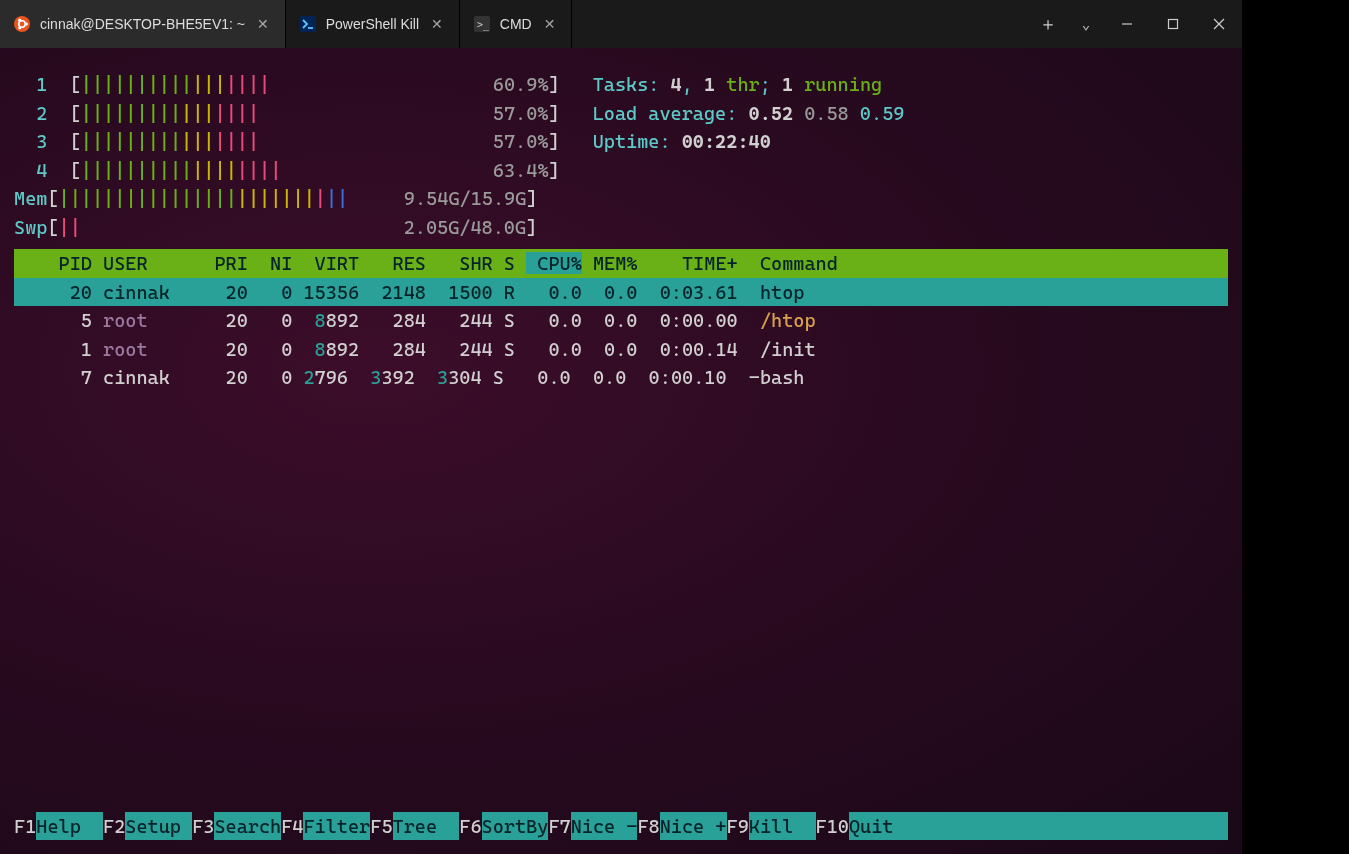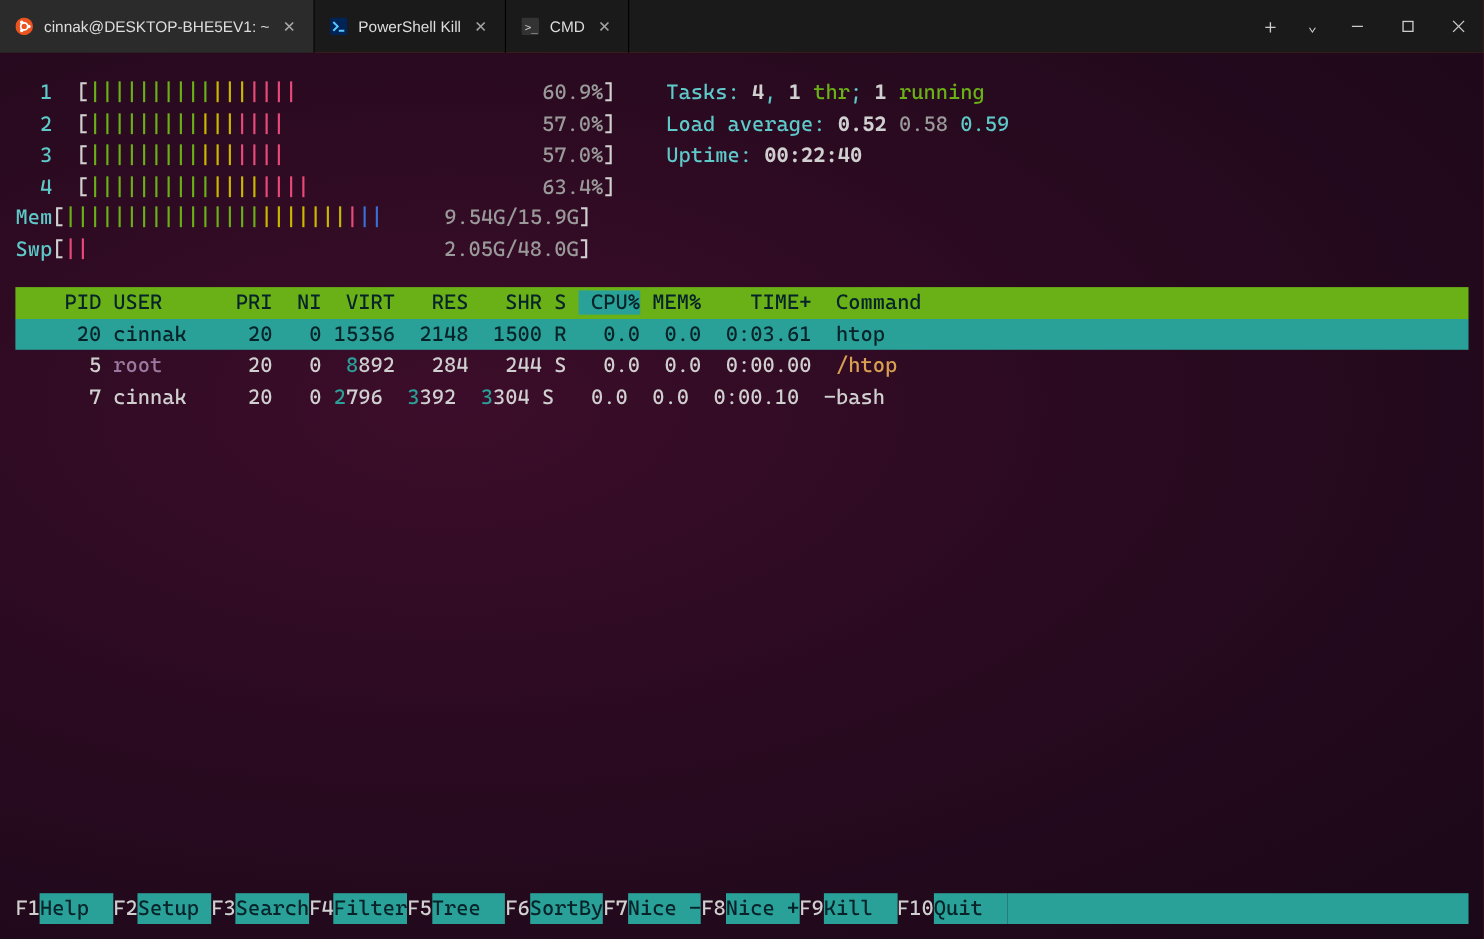--- a/index.html
+++ b/index.html
@@ -1,43 +1,43 @@
 <!DOCTYPE html>
 <html><head>
 <meta charset="utf-8">
 <style>
 html,body{margin:0;padding:0;background:#000;font-family:Consolas,'Cascadia Mono',monospace;font-size:19px;color:#d0d0d0;overflow:hidden}
-.window{width:1349px;height:854px;background:#c2410c;display:flex;flex-direction:column;box-sizing:border-box}
+.window{width:1242px;height:854px;background:#4c1d95;display:flex;flex-direction:column;box-sizing:border-box}
 .titlebar{height:48px;background:#1a1a1a;display:flex;align-items:stretch;color:#ccc}
 .tabs{display:flex;align-items:stretch;flex:1}
 .tab{display:flex;align-items:center;padding:0 14px;gap:10px;font-size:14px;font-family:'Segoe UI',sans-serif;color:#ddd;border-right:1px solid #000;cursor:pointer}
 .tab.active{background:#2b2b2b}
 .tab-icon{width:16px;height:16px;display:flex;align-items:center;justify-content:center}
 .tab-close{opacity:.7;font-size:14px;padding:2px}
 .newtab{display:flex;align-items:center;justify-content:center;width:40px;font-size:18px;color:#ccc;cursor:pointer}
 .chev{display:flex;align-items:center;justify-content:center;width:36px;font-size:14px;color:#ccc;cursor:pointer}
 .winctrl{display:flex;margin-left:auto}
 .winbtn{width:46px;display:flex;align-items:center;justify-content:center;color:#ccc;font-size:12px;cursor:pointer}
 .winbtn svg{width:12px;height:12px;stroke:#ccc;fill:none;stroke-width:1.2}
 .terminal{flex:1;background:radial-gradient(ellipse at 30% 40%,#3c0d2a 0%,#2a0a20 45%,#1a0818 100%);padding:22px 14px 0 14px;position:relative;line-height:1.5;box-sizing:border-box}
-.meters{display:flex;gap:46px}
+.meters{display:flex;gap:33px}
 .mcol{white-space:pre}
 .mlabel{color:#5ec9c9;display:inline-block;width:3ch;text-align:right}
 .bracket{color:#d0d0d0}
 .bar-green{color:#6ab017}
 .bar-yellow{color:#c9b800}
 .bar-pink{color:#e84a7a}
 .bar-blue{color:#3a6fd8}
 .mval{color:#9a9a9a}
 .syslabel{color:#5ec9c9}
 .sysval{color:#d0d0d0;font-weight:bold}
 .sys-teal{color:#5ec9c9}
 .sys-green{color:#6ab017}
 .sys-dim{color:#9a9a9a}
-.header-row{background:#6ab017;color:#06232a;white-space:pre;margin-top:20px}
+.header-row{background:#6ab017;color:#06232a;white-space:pre;margin-top:8px}
 .header-row .sortcol{background:#2aa198;color:#06232a}
 .row{white-space:pre}
 .row.sel{background:#2aa198;color:#06232a}
 .row .cmd-accent{color:#d8a050}
 .row .digit-accent{color:#2aa198}
 .row .user-dim{color:#9a7aa0}
 .footer{position:absolute;left:14px;right:14px;bottom:14px;white-space:pre;display:flex}
 .fkey{color:#d0d0d0}
 .flabel{background:#2aa198;color:#06232a}
 .footer-fill{background:#2aa198;flex:1}
@@ -108,18 +108,19 @@
   <div class="terminal">
     <div class="meters">
       <div class="mcol" id="meters-left"><div><span class="mlabel">  1</span><span class="bracket">  [</span><span class="bar-green">|</span><span class="bar-green">|</span><span class="bar-green">|</span><span class="bar-green">|</span><span class="bar-green">|</span><span class="bar-green">|</span><span class="bar-green">|</span><span class="bar-green">|</span><span class="bar-green">|</span><span class="bar-green">|</span><span class="bar-yellow">|</span><span class="bar-yellow">|</span><span class="bar-yellow">|</span><span class="bar-pink">|</span><span class="bar-pink">|</span><span class="bar-pink">|</span><span class="bar-pink">|</span>           <span class="mval">         60.9%</span><span class="bracket">]</span></div><div><span class="mlabel">  2</span><span class="bracket">  [</span><span class="bar-green">|</span><span class="bar-green">|</span><span class="bar-green">|</span><span class="bar-green">|</span><span class="bar-green">|</span><span class="bar-green">|</span><span class="bar-green">|</span><span class="bar-green">|</span><span class="bar-green">|</span><span class="bar-yellow">|</span><span class="bar-yellow">|</span><span class="bar-yellow">|</span><span class="bar-pink">|</span><span class="bar-pink">|</span><span class="bar-pink">|</span><span class="bar-pink">|</span>            <span class="mval">         57.0%</span><span class="bracket">]</span></div><div><span class="mlabel">  3</span><span class="bracket">  [</span><span class="bar-green">|</span><span class="bar-green">|</span><span class="bar-green">|</span><span class="bar-green">|</span><span class="bar-green">|</span><span class="bar-green">|</span><span class="bar-green">|</span><span class="bar-green">|</span><span class="bar-green">|</span><span class="bar-yellow">|</span><span class="bar-yellow">|</span><span class="bar-yellow">|</span><span class="bar-pink">|</span><span class="bar-pink">|</span><span class="bar-pink">|</span><span class="bar-pink">|</span>            <span class="mval">         57.0%</span><span class="bracket">]</span></div><div><span class="mlabel">  4</span><span class="bracket">  [</span><span class="bar-green">|</span><span class="bar-green">|</span><span class="bar-green">|</span><span class="bar-green">|</span><span class="bar-green">|</span><span class="bar-green">|</span><span class="bar-green">|</span><span class="bar-green">|</span><span class="bar-green">|</span><span class="bar-green">|</span><span class="bar-yellow">|</span><span class="bar-yellow">|</span><span class="bar-yellow">|</span><span class="bar-yellow">|</span><span class="bar-pink">|</span><span class="bar-pink">|</span><span class="bar-pink">|</span><span class="bar-pink">|</span>          <span class="mval">         63.4%</span><span class="bracket">]</span></div><div><span class="mlabel">Mem</span><span class="bracket">[</span><span class="bar-green">|</span><span class="bar-green">|</span><span class="bar-green">|</span><span class="bar-green">|</span><span class="bar-green">|</span><span class="bar-green">|</span><span class="bar-green">|</span><span class="bar-green">|</span><span class="bar-green">|</span><span class="bar-green">|</span><span class="bar-green">|</span><span class="bar-green">|</span><span class="bar-green">|</span><span class="bar-green">|</span><span class="bar-green">|</span><span class="bar-green">|</span><span class="bar-yellow">|</span><span class="bar-yellow">|</span><span class="bar-yellow">|</span><span class="bar-yellow">|</span><span class="bar-yellow">|</span><span class="bar-yellow">|</span><span class="bar-yellow">|</span><span class="bar-pink">|</span><span class="bar-blue">|</span><span class="bar-blue">|</span>  <span class="mval">   9.54G/15.9G</span><span class="bracket">]</span></div><div><span class="mlabel">Swp</span><span class="bracket">[</span><span class="bar-pink">||</span>                          <span class="mval">   2.05G/48.0G</span><span class="bracket">]</span></div></div>
       <div class="mcol" id="sys-right"><div><span class="syslabel">Tasks: </span><span class="sysval">4</span><span class="syslabel">, </span><span class="sysval">1</span><span class="sys-green"> thr</span><span class="syslabel">; </span><span class="sysval">1</span><span class="sys-green"> running</span></div><div><span class="syslabel">Load average: </span><span class="sysval">0.52</span> <span class="sys-dim">0.58</span> <span class="sys-teal">0.59</span></div><div><span class="syslabel">Uptime: </span><span class="sysval">00:22:40</span></div></div>
     </div>
 
     <div class="header-row" id="proc-header">    PID USER      PRI  NI  VIRT   RES   SHR S <span class="sortcol"> CPU%</span> MEM%    TIME+  Command</div>
     <div id="proc-body">
         <div class="row sel">     20 cinnak     20   0 15356  2148  1500 R   0.0  0.0  0:03.61  htop</div>
         <div class="row">      5 <span class="user-dim">root     </span>  20   0  <span class="digit-accent">8</span>892   284   244 S   0.0  0.0  0:00.00  <span class="cmd-accent">/htop</span></div>
+        <div class="row">      1 <span class="user-dim">root     </span>  20   0  <span class="digit-accent">8</span>892   284   244 S   0.0  0.0  0:00.14  /init</div>
         <div class="row">      7 cinnak     20   0 <span class="digit-accent">2</span>796  <span class="digit-accent">3</span>392  <span class="digit-accent">3</span>304 S   0.0  0.0  0:00.10  -bash</div>
       </div>
 
     <div class="footer" id="footer"><span class="fkey">F1</span><span class="flabel">Help  </span><span class="fkey">F2</span><span class="flabel">Setup </span><span class="fkey">F3</span><span class="flabel">Search</span><span class="fkey">F4</span><span class="flabel">Filter</span><span class="fkey">F5</span><span class="flabel">Tree  </span><span class="fkey">F6</span><span class="flabel">SortBy</span><span class="fkey">F7</span><span class="flabel">Nice -</span><span class="fkey">F8</span><span class="flabel">Nice +</span><span class="fkey">F9</span><span class="flabel">Kill  </span><span class="fkey">F10</span><span class="flabel">Quit  </span><span class="footer-fill"></span></div>
   </div>
 </div>
 
 </body></html>

